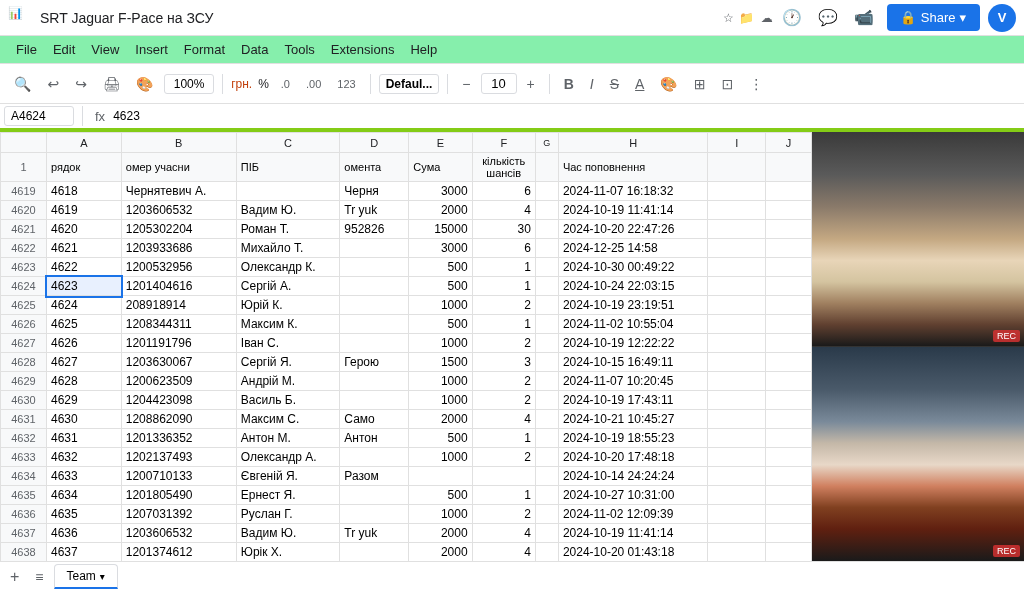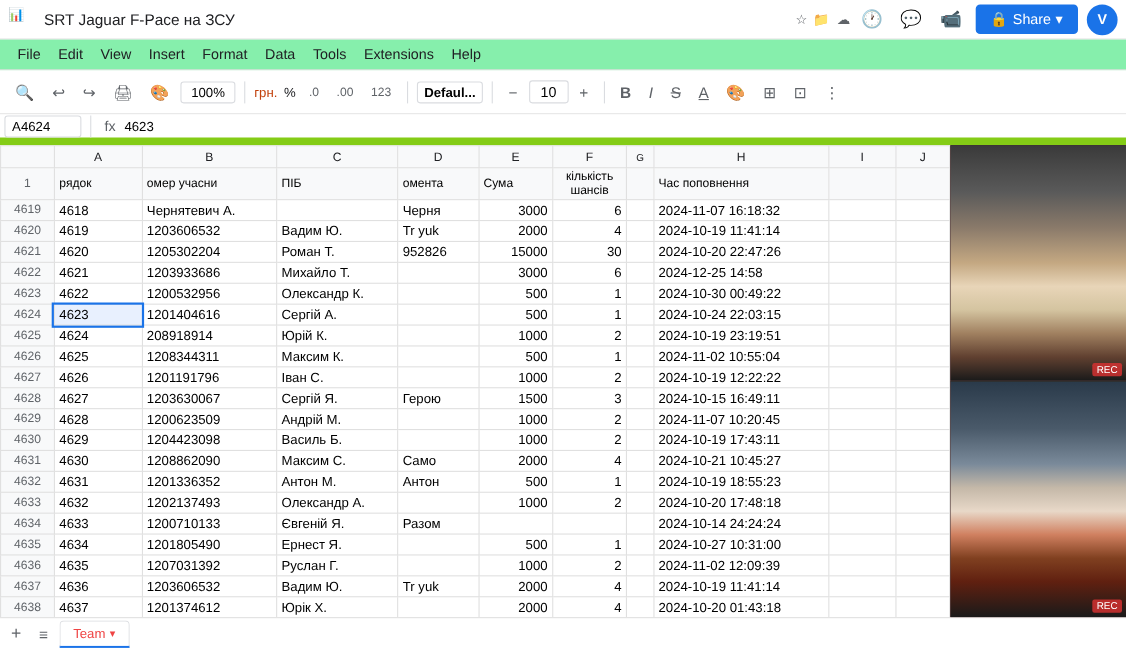--- a/index.html
+++ b/index.html
@@ -35,21 +35,21 @@
     .tb-btn { background: none; border: none; cursor: pointer; color: #5f6368; padding: 4px 6px; font-size: 14px; border-radius: 3px; }
     .tb-sep { width: 1px; height: 20px; background: #dadce0; margin: 0 4px; }
     .zoom-box { border: 1px solid #dadce0; border-radius: 3px; padding: 2px 8px; font-size: 12px; min-width: 50px; text-align: center; }
     .font-select { border: 1px solid #dadce0; border-radius: 3px; padding: 2px 6px; font-size: 12px; font-weight: bold; }
     .font-size-box { border: 1px solid #dadce0; border-radius: 3px; padding: 2px 6px; font-size: 13px; width: 36px; text-align: center; }
     .bold-btn { font-weight: bold; }
     .italic-btn { font-style: italic; }
 
     
     .formula-bar {
-      display: flex; align-items: center; height: 28px; border-bottom: 7px solid #84cc16;
+      display: flex; align-items: center; height: 28px; border-bottom: 4px solid #84cc16;
       background: #fff; padding: 0 4px; gap: 4px;
     }
     .cell-ref { border: 1px solid #dadce0; border-radius: 3px; padding: 2px 6px; font-size: 12px; width: 70px; }
     .formula-sep { width: 1px; height: 20px; background: #dadce0; margin: 0 4px; }
     .fx-label { color: #5f6368; font-size: 13px; padding: 0 4px; }
     .formula-input { flex: 1; border: none; font-size: 12px; outline: none; }
 
     
     .main-area { display: flex; flex: 1; height: calc(591px - 36px - 28px - 40px - 28px - 30px); }
 
@@ -60,37 +60,37 @@
     .sheet-table th { background: #f8f9fa; color: #202124; text-align: center; font-weight: normal; font-size: 11px; height: 20px; }
     .row-num { background: #f8f9fa; color: #5f6368; text-align: center; font-size: 11px; min-width: 40px; }
     .col-header { background: #f8f9fa; font-size: 11px; text-align: center; min-width: 20px; }
     .header-row td { background: #f8f9fa; font-weight: 500; font-size: 11px; vertical-align: middle; }
     .selected-cell { background: #e8f0fe !important; outline: 2px solid #1a73e8; }
     .data-cell { text-align: left; max-width: 130px; overflow: hidden; }
     .num-cell { text-align: right; }
 
     
     .video-panel {
-      width: 160px; background: #7f1d1d; display: flex; flex-direction: column;
+      width: 212px; background: #84cc16; display: flex; flex-direction: column;
     }
     .video-box { flex: 1; background: #2a2a2a; position: relative; overflow: hidden; }
 
     
     .tab-bar {
       display: flex; align-items: center; height: 30px; background: #fff;
       border-top: 1px solid #e0e0e0; padding: 0 4px; gap: 4px;
     }
     .tab-add { background: none; border: none; cursor: pointer; color: #5f6368; font-size: 16px; padding: 2px 6px; }
     .tab-menu { background: none; border: none; cursor: pointer; color: #5f6368; font-size: 14px; padding: 2px 6px; }
     .sheet-tab {
       display: flex; align-items: center; gap: 4px; padding: 4px 12px;
       background: #fff; border: 1px solid #dadce0; border-radius: 4px 4px 0 0;
       font-size: 12px; cursor: pointer; color: #202124;
     }
-    .sheet-tab.active { border-bottom: 2px solid #1a73e8; color: #ef4444; font-weight: 500; }
+    .sheet-tab.active { border-bottom: 2px solid #1a73e8; color: #000000; font-weight: 500; }
   </style>
 </head>
 <body>
 
 <div class="title-bar">
   <span class="title-icon">📊</span>
   <span class="title-text">SRT Jaguar F-Pace на ЗСУ</span>
   <span style="margin-right:6px;color:#5f6368;cursor:pointer;">☆</span>
   <span style="margin-right:6px;color:#5f6368;cursor:pointer;">📁</span>
   <span style="margin-right:6px;color:#5f6368;cursor:pointer;">☁</span>

